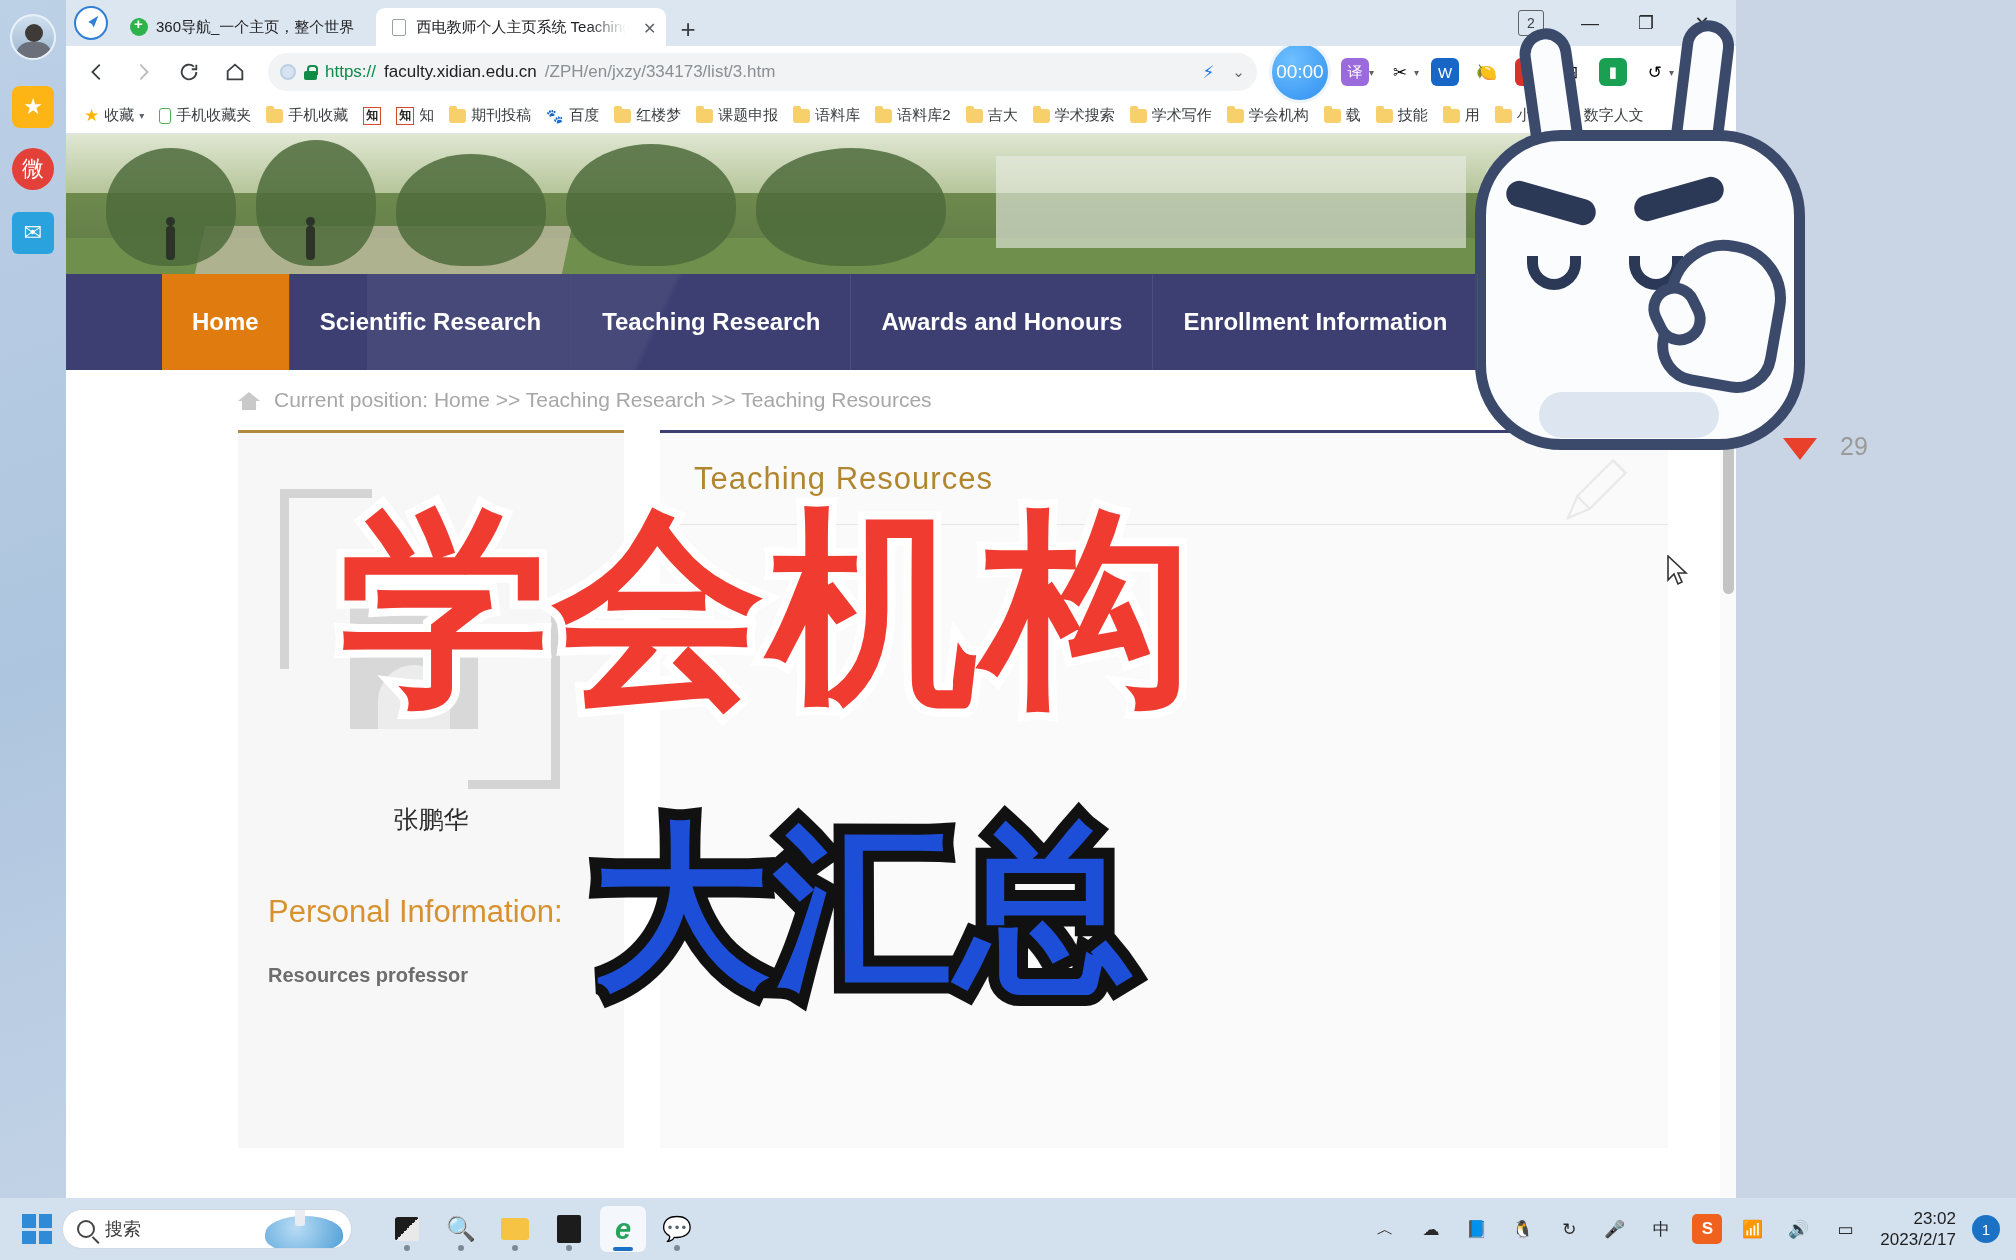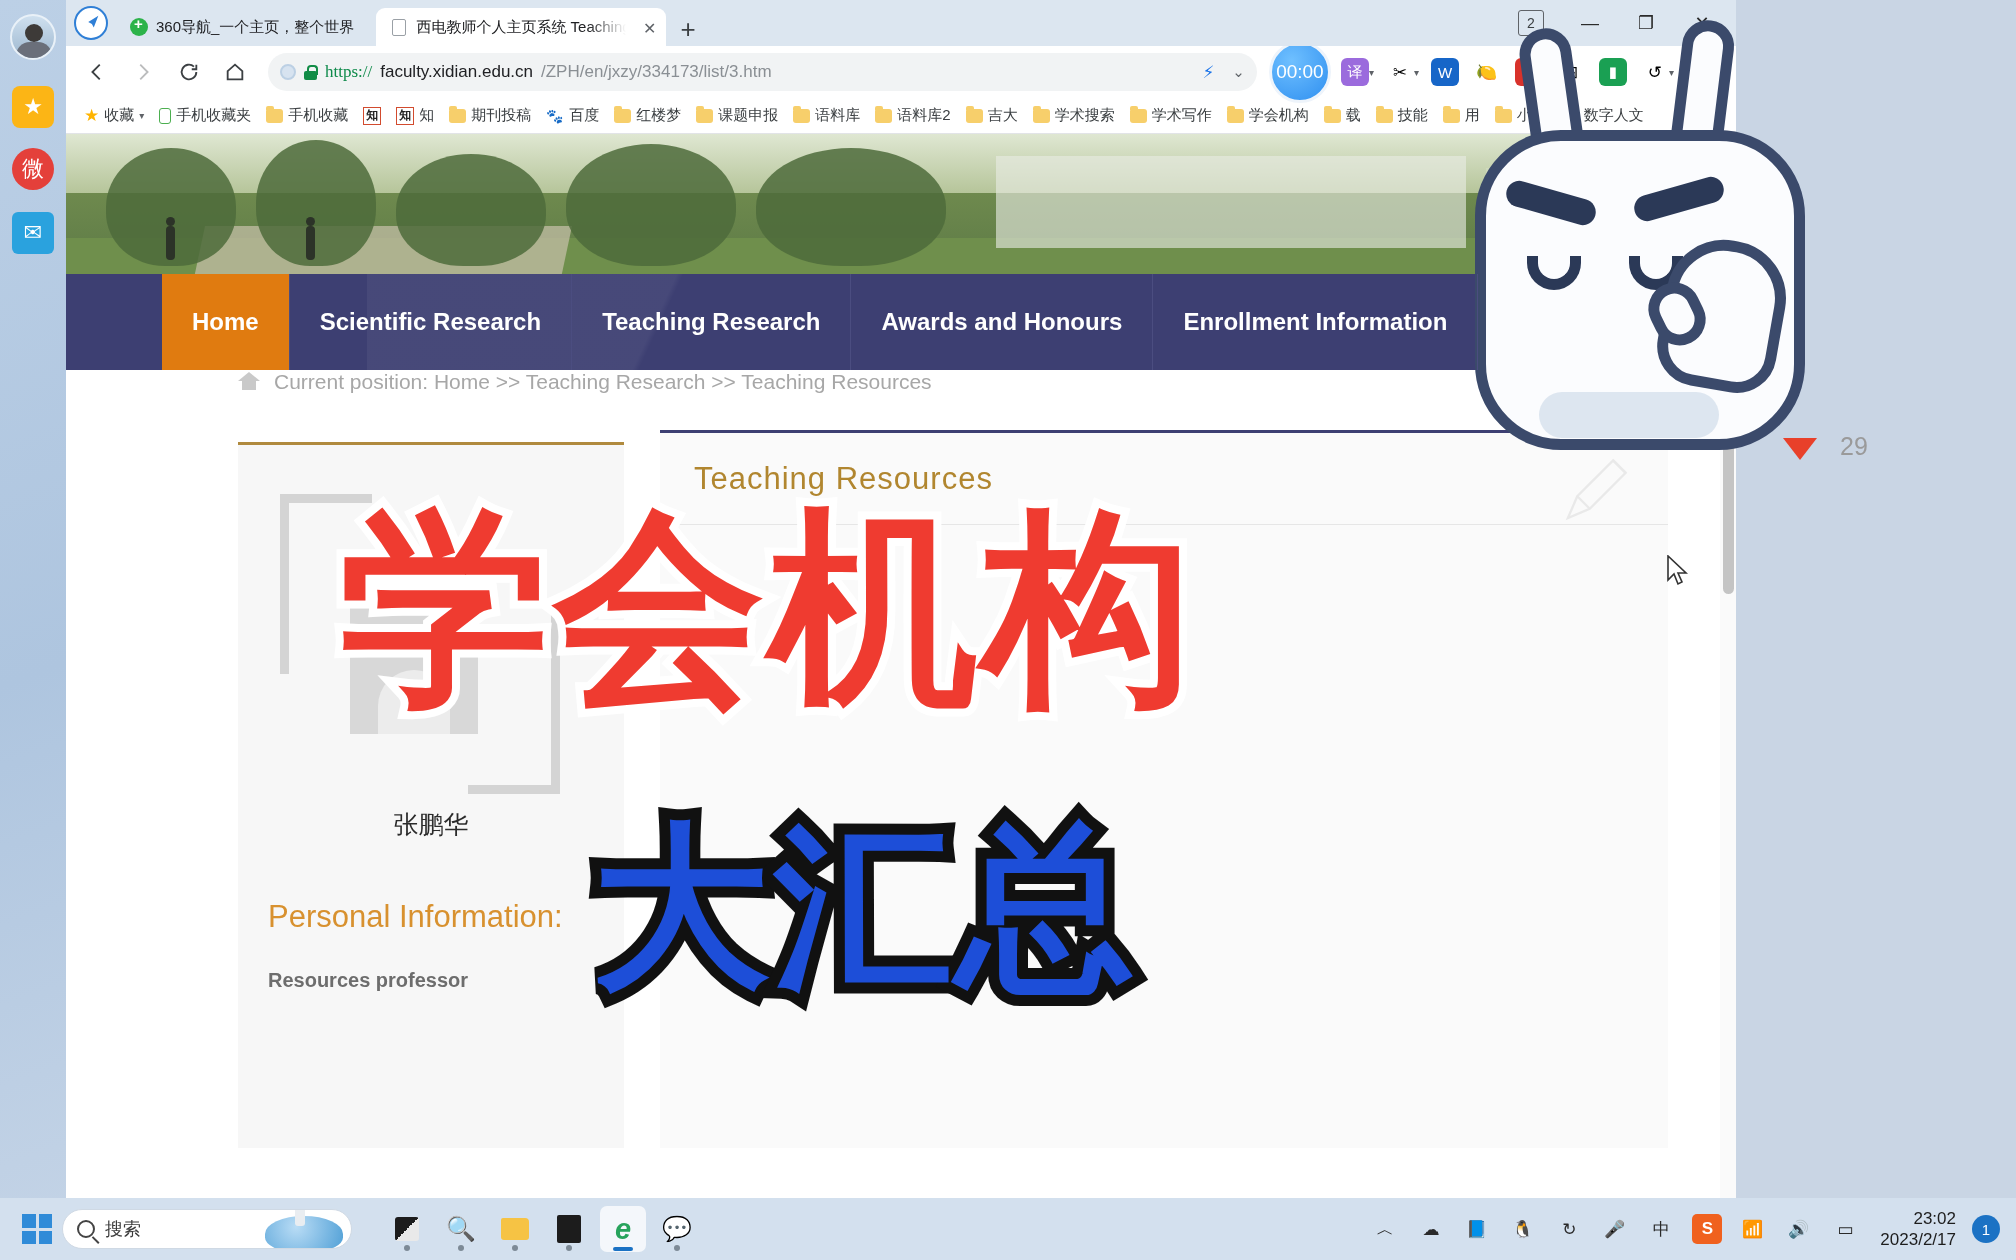--- a/index.html
+++ b/index.html
@@ -72,21 +72,21 @@
   .nbtn.dim svg { opacity: .35; }
   .omnibox {
     flex: 1; height: 38px; background:#f1f3f4; border-radius: 19px;
     display:flex; align-items:center; padding: 0 12px; gap: 8px; margin: 0 8px;
     font-size: 17px; color:#202124;
   }
   .ob-dot { width:16px;height:16px;border-radius:50%;background:#d7e3f0;border:2px solid #bcd0e4;flex:none;}
   .ob-lock { width:13px;height:15px;flex:none;position:relative;}
   .ob-lock::before{content:"";position:absolute;left:0;bottom:0;width:13px;height:9px;background:#118c46;border-radius:2px;}
   .ob-lock::after{content:"";position:absolute;left:3px;top:0;width:7px;height:8px;border:2px solid #118c46;border-bottom:none;border-radius:4px 4px 0 0;}
-  .url-scheme { color:#0e8a4a;font-family:Liberation Serif, serif; }
+  .url-scheme { color:#0e8a4a; }
   .url-host { color:#202124; }
   .url-path { color:#8a8f94; }
   .ob-spark { margin-left:auto; color:#1a73e8; font-size:17px; }
   .ob-chev { color:#5f6368; font-size:15px; padding-left:10px;}
 
   .ext-row { display:flex; align-items:center; gap: 2px; padding-right: 6px;}
   .ext { width: 40px; height: 40px; display:flex;align-items:center;justify-content:center;font-size:17px;}
   .ext-caret { font-size: 10px; color:#5f6368; margin-left:-8px; margin-right:4px;}
   .ext-badge { width:28px;height:28px;border-radius:6px;display:flex;align-items:center;justify-content:center;color:#fff;font-size:15px;}
   .timer-pill {
@@ -132,28 +132,28 @@
   }
   .navbar::before{content:"";position:absolute;left:18%;top:0;width:36%;height:100%;
     background:linear-gradient(115deg,rgba(255,255,255,.05) 0%,rgba(255,255,255,.05) 48%,transparent 49%);}
   .navitem {
     display:flex; align-items:center; justify-content:center;
     padding: 0 30px; color:#fff; font-size: 24px; font-weight: bold;
     border-right: 1px solid #4b4d80; position:relative; z-index:1; white-space:nowrap;
   }
   .navitem.active { background:#e07b10; color:#fff; }
 
-  .crumbbar { height: 60px; display:flex; align-items:flex-start; gap: 14px; padding-left: 172px;
+  .crumbbar { height: 60px; display:flex; align-items:center; gap: 14px; padding-left: 172px;
     font-size: 21px; color:#a7a7a7; }
   .home-ico { width:22px;height:20px;position:relative;flex:none;}
   .home-ico::before{content:"";position:absolute;left:0;top:2px;border-left:11px solid transparent;border-right:11px solid transparent;border-bottom:9px solid #c9c9c9;}
   .home-ico::after{content:"";position:absolute;left:4px;top:10px;width:14px;height:10px;background:#c9c9c9;}
 
   .content { display:flex; padding: 0 68px 0 172px; gap: 36px; }
-  .card-left { width: 386px; background:#f7f7f7; border-top: 3px solid #b08a3e; padding: 19px 30px 0 30px; position:relative;margin-top:12px; }
+  .card-left { width: 386px; background:#f7f7f7; border-top: 3px solid #b08a3e; padding: 26px 30px 0 30px; position:relative; }
   .photo-frame { position:relative; height: 330px; margin: 8px 0 0 0; }
   .pf-bracket-tl { position:absolute; left: 12px; top: 22px; width: 92px; height: 180px; border-left: 9px solid #d4d4d4; border-top: 9px solid #d4d4d4;}
   .pf-bracket-br { position:absolute; right: 34px; bottom: 8px; width: 92px; height: 180px; border-right: 9px solid #d4d4d4; border-bottom: 9px solid #d4d4d4;}
   .pf-photo { position:absolute; left: 82px; top: 92px; width: 128px; height: 170px; background:#d8d8d8; }
   .pf-photo::after{content:"";position:absolute;left:28px;top:106px;width:72px;height:64px;border-radius:36px 36px 0 0;background:#ececec;}
   .prof-name { text-align:center; font-size: 25px; color:#2b2b2b; margin-top: 6px; }
   .sec-title { color:#d8912f; font-size: 31px; margin-top: 58px; }
   .sec-sub { color:#6d6d6d; font-size: 20px; font-weight:bold; margin-top: 34px; }
 
   .card-right { flex: 1; background:#fafafa; border-top: 3px solid #3d3f72; position:relative; min-height: 718px; }

